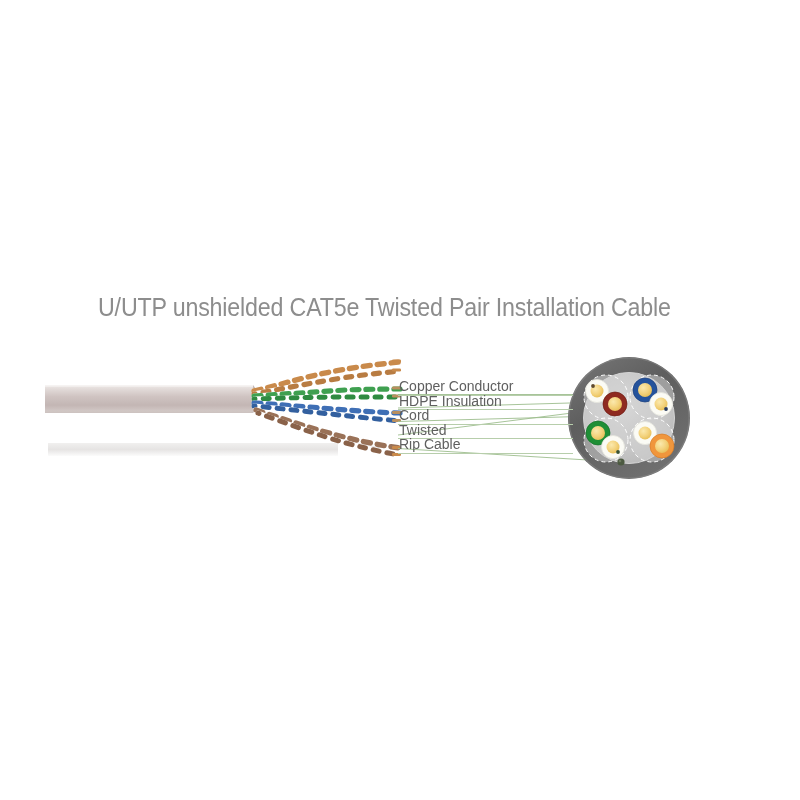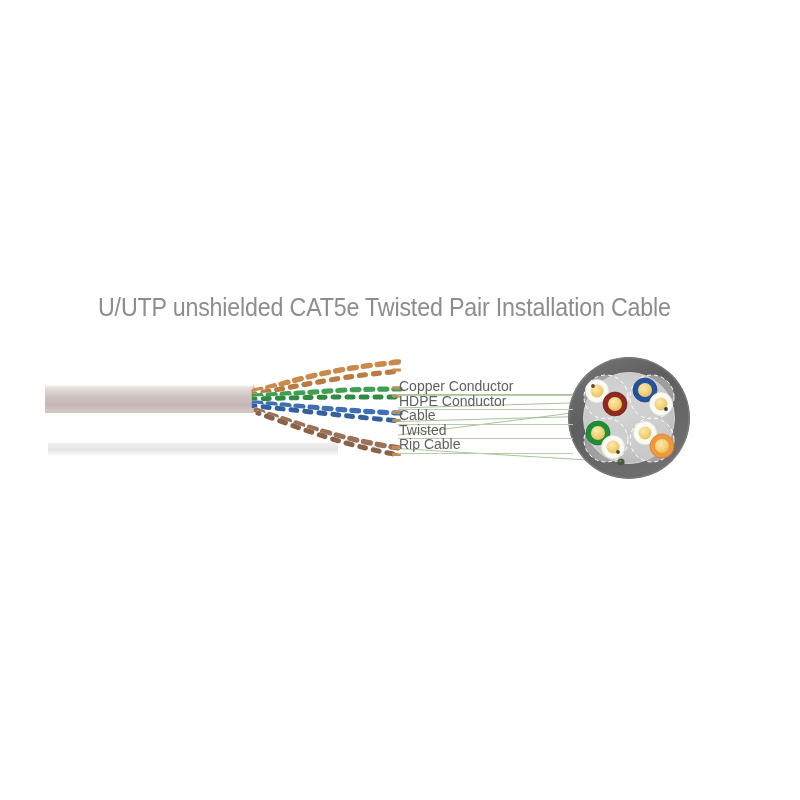--- a/index.html
+++ b/index.html
@@ -197,19 +197,19 @@
         <circle cx="662" cy="446" r="7" fill="url(#condG)"></circle>
       </g>
 
       <circle cx="621" cy="462" r="3.6" fill="#4c5a41"></circle>
       <circle cx="620" cy="461" r="1.3" fill="#6d7c5f"></circle>
     </g>
   </svg>
 
   <div class="labels">
     <div class="lbl">Copper Conductor</div>
-    <div class="lbl">HDPE Conductor</div>
-    <div class="lbl">Cable</div>
+    <div class="lbl">HDPE Insulation</div>
+    <div class="lbl">Cord</div>
     <div class="lbl">Twisted</div>
     <div class="lbl">Rip Cable</div>
   </div>
 
 </div>
 
 </body></html>

